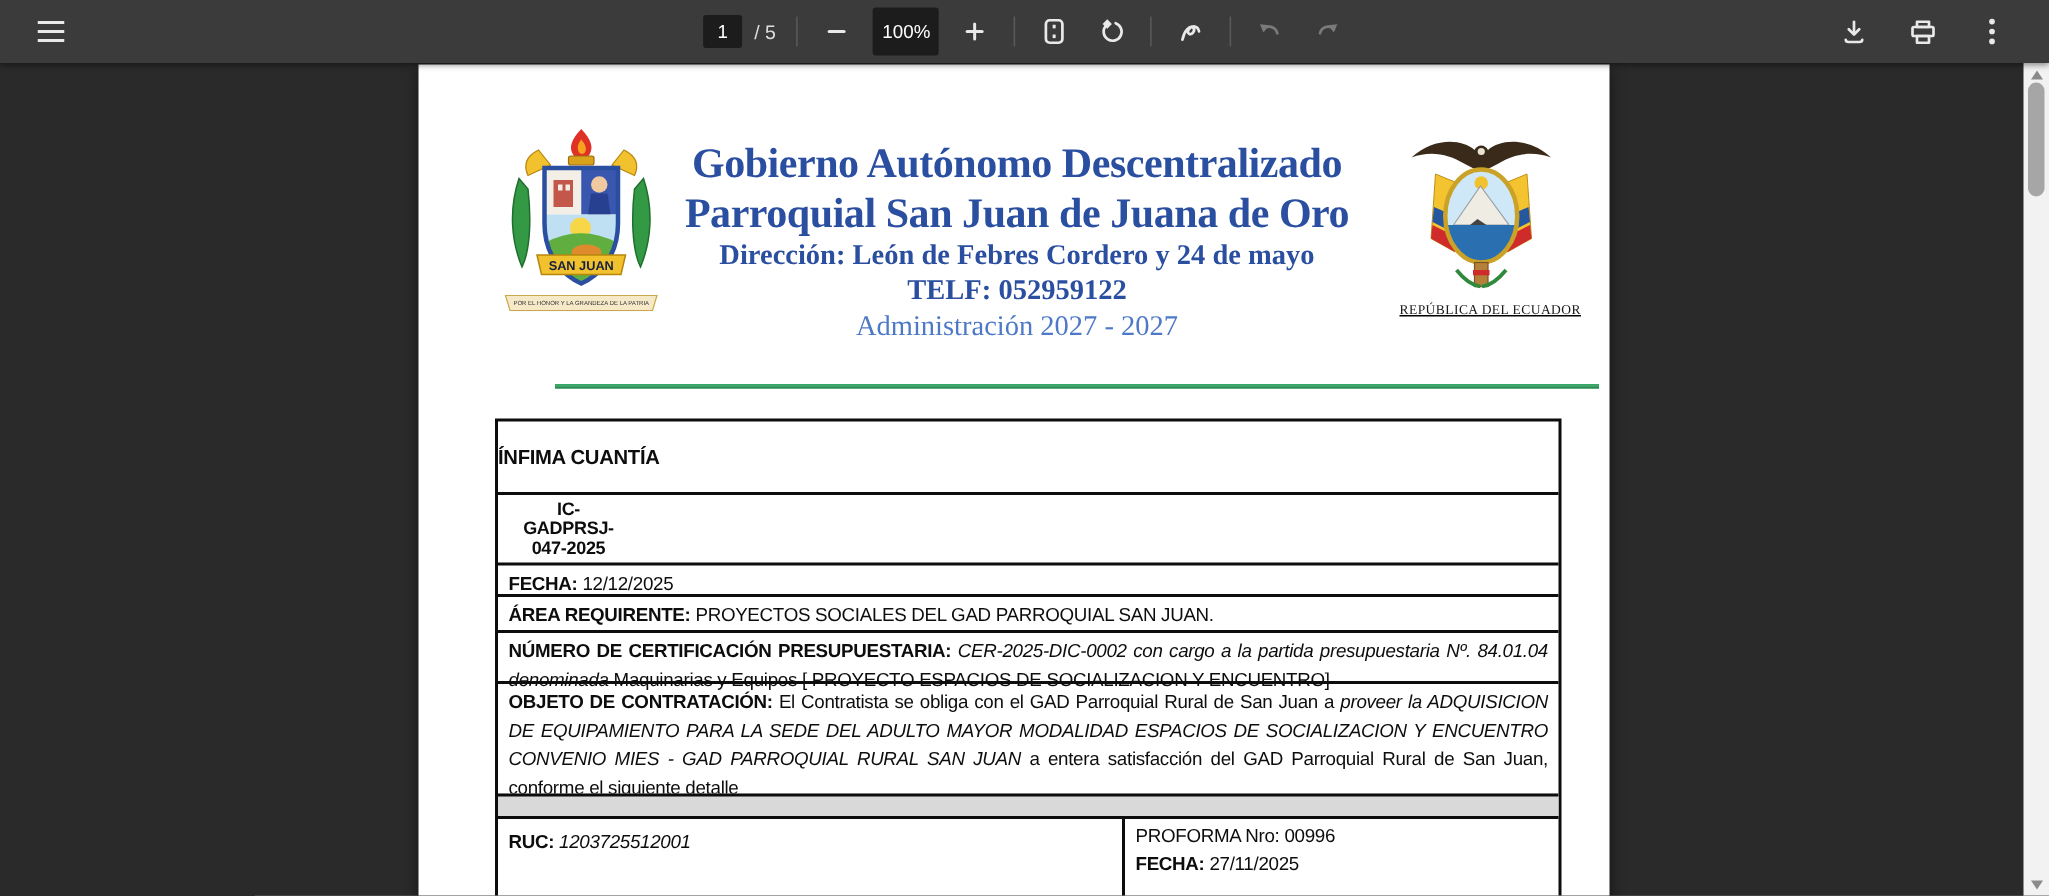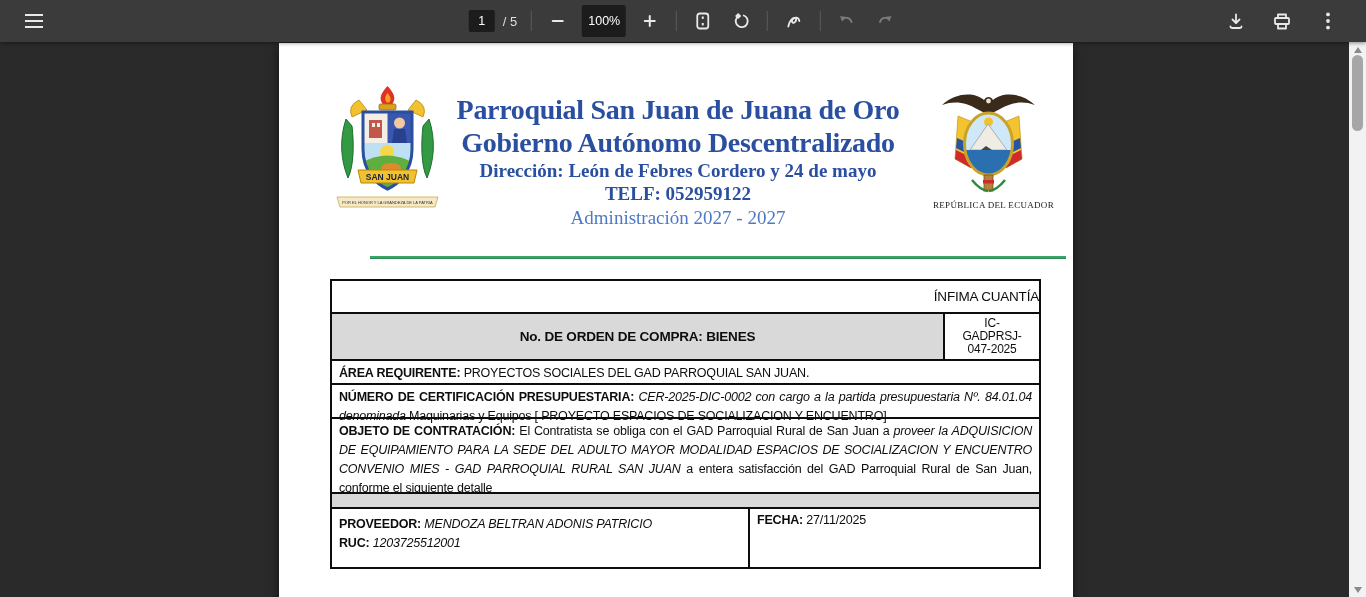--- a/index.html
+++ b/index.html
@@ -45,39 +45,39 @@
   .sb-thumb { position:absolute; left:3px; top:13px; width:11px; height:76px;
               background:#a6a6a6; border-radius:6px; cursor:pointer; }
 
   
   .doc-header-text { position:absolute; left:158px; top:50px; width:482px; text-align:center;
                      font-family:"Liberation Serif", serif; color:#2b4fa0; white-space:nowrap; }
   .dh-title { font-size:28px; line-height:33px; font-weight:bold; letter-spacing:-0.3px; }
   .dh-sub   { font-size:19px; line-height:23px; font-weight:bold;text-align:center; }
   .dh-admin { font-size:19px; line-height:25px; font-weight:normal; color:#4d79c7; }
   .emblem-left  { position:absolute; left:54px;  top:42px; width:109px; height:127px; }
-  .emblem-right { position:absolute; left:654px; top:45px; width:110px; height:125px; text-align:right; }
+  .emblem-right { position:absolute; left:654px; top:45px; width:110px; height:125px; text-align:left;text-decoration:underline; }
   .emblem-caption { font-family:"Liberation Serif", serif; font-size:9px; color:#1a1a1a;
                     letter-spacing:0.3px; margin-top:2px; white-space:nowrap; }
   .green-rule { position:absolute; left:91px; top:213px; width:696px; height:3px;
                 background:#3aa768; border-bottom:1.5px solid #2d8653; }
 
   
   .doc-table { position:absolute; left:51px; top:236px; width:711px; border:2px solid #0d0d0d;
                font-size:12.5px; color:#0d0d0d; letter-spacing:-0.2px; }
   .trow { border-top:2px solid #0d0d0d; position:relative; }
   .trow:first-child { border-top:none; }
-  .row-title { height:31px; display:flex; align-items:center; justify-content:flex-end;
-               font-weight:normal; font-size:13.5px; }
+  .row-title { height:47px; display:flex; align-items:center; justify-content:flex-start;
+               font-weight:bold; font-size:13.5px; }
   .row-order { height:47px; display:flex; }
   .cell-order { flex:1; background:#d9d9d9; border-right:2px solid #0d0d0d;
                 display:flex; align-items:center; justify-content:center;
                 font-weight:bold; font-size:13.5px; }
   .cell-code { width:94px; display:flex; flex-direction:column; align-items:center;
-               justify-content:center; font-weight:normal; font-size:12px; line-height:13px; }
+               justify-content:center; font-weight:bold; font-size:12px; line-height:13px; }
   .row-line { padding:3px 7px 2px 7px; line-height:18px; }
   .h23 { height:21px; } .h26 { height:24px; } .h40 { height:34px; } .h77 { height:75px; }
   .just { text-align:justify; line-height:19px; }
   .row-gray { height:15px; background:#d9d9d9; }
   .row-bottom { height:60px; display:flex; }
   .cell-prov { width:418px; border-right:2px solid #0d0d0d; padding:6px 7px 0 7px; line-height:19px; }
   .cell-prof { flex:1; padding:2px 7px 0 7px; line-height:19px; }
   .lbl { font-weight:bold; }
   .it  { font-style:italic; }
 </style>
@@ -207,22 +207,22 @@
         </g>
         <path d="M30,27 L79,27 L79,64 C79,86 66,99 54.5,104 C43,99 30,86 30,64 Z" fill="none" stroke="#2b4fa0" stroke-width="3"></path>
         <path d="M25,85 L84,85 L81,98 L28,98 Z" fill="#f2c12e" stroke="#b8860b" stroke-width="1"></path>
         <text x="54.5" y="95" text-anchor="middle" font-size="8.5" font-weight="bold" font-family="Liberation Sans, sans-serif" fill="#16213f">SAN JUAN</text>
         <path d="M4,112 L105,112 L102,122 L7,122 Z" fill="#f5e9c8" stroke="#caa84a" stroke-width="0.8"></path>
         <text x="54.5" y="118.5" text-anchor="middle" font-size="4" font-family="Liberation Sans, sans-serif" fill="#333">POR EL HONOR Y LA GRANDEZA DE LA PATRIA</text>
       </svg>
     </div>
 
     <div class="doc-header-text">
+      <div class="dh-title">Gobierno Autónomo Descentralizado</div>
       <div class="dh-title">Parroquial San Juan de Juana de Oro</div>
-      <div class="dh-title">Gobierno Autónomo Descentralizado</div>
       <div class="dh-sub">Dirección: León de Febres Cordero y 24 de mayo</div>
       <div class="dh-sub">TELF: 052959122</div>
       <div class="dh-admin">Administración 2027 - 2027</div>
     </div>
 
     <div class="emblem-right">
       <svg width="109" height="106" viewBox="0 0 109 106">
         <path d="M8,17 C22,4 41,4 50,12 C52,8 57,8 59,12 C68,4 87,4 101,17 C88,12 76,15 66,21 L54.5,27 L43,21 C33,15 21,12 8,17 Z" fill="#3a2a1a"></path>
         <circle cx="54.5" cy="13" r="2.4" fill="#e9e2d2"></circle>
         <path d="M24,28 L41,35 L37,80 L21,71 Z" fill="#f4c430" stroke="#b8860b" stroke-width="0.6"></path>
@@ -254,30 +254,31 @@
 
     <div class="green-rule"></div>
 
     <div class="doc-table">
 
       <div class="trow row-title">
         <span>ÍNFIMA CUANTÍA</span>
       </div>
 
       <div class="trow row-order">
-        <div class="cell-order">
-          <span>No. DE ORDEN DE COMPRA: BIENES</span>
-        </div>
         <div class="cell-code">
           <span>IC-</span>
           <span>GADPRSJ-</span>
           <span>047-2025</span>
         </div>
       </div>
 
+      <div class="trow row-line h23">
+        <span class="lbl">FECHA: </span>
+        <span>12/12/2025</span>
+      </div>
 
       <div class="trow row-line h26">
         <span class="lbl">ÁREA REQUIRENTE: </span>
         <span>PROYECTOS SOCIALES DEL GAD PARROQUIAL SAN JUAN.</span>
       </div>
 
       <div class="trow row-line h40 just">
         <span class="lbl">NÚMERO DE CERTIFICACIÓN PRESUPUESTARIA: </span>
         <span class="it">CER-2025-DIC-0002 con cargo a la partida presupuestaria Nº. 84.01.04 denominada </span>
         <span>Maquinarias y Equipos [ PROYECTO ESPACIOS DE SOCIALIZACION Y ENCUENTRO]</span>
@@ -287,31 +288,31 @@
         <span class="lbl">OBJETO DE CONTRATACIÓN: </span>
         <span>El Contratista se obliga con el GAD Parroquial Rural de San Juan a </span>
         <span class="it">proveer la ADQUISICION DE EQUIPAMIENTO PARA LA SEDE DEL ADULTO MAYOR MODALIDAD ESPACIOS DE SOCIALIZACION Y ENCUENTRO CONVENIO MIES - GAD PARROQUIAL RURAL SAN JUAN </span>
         <span>a entera satisfacción del GAD Parroquial Rural de San Juan, conforme el siguiente detalle</span>
       </div>
 
       <div class="trow row-gray"></div>
 
       <div class="trow row-bottom">
         <div class="cell-prov">
-          <div>
-            <span class="lbl">PROVEEDOR: </span>
-            <span class="it">MENDOZA BELTRAN ADONIS PATRICIO </span>
-          </div>
           <div>
             <span class="lbl">RUC: </span>
             <span class="it">1203725512001 </span>
           </div>
         </div>
         <div class="cell-prof">
           <div>
+            <span>PROFORMA Nro:</span>
+            <span>00996</span>
+          </div>
+          <div>
             <span class="lbl">FECHA: </span>
             <span>27/11/2025</span>
           </div>
         </div>
       </div>
 
     </div>
   </div>
 </div>
 

